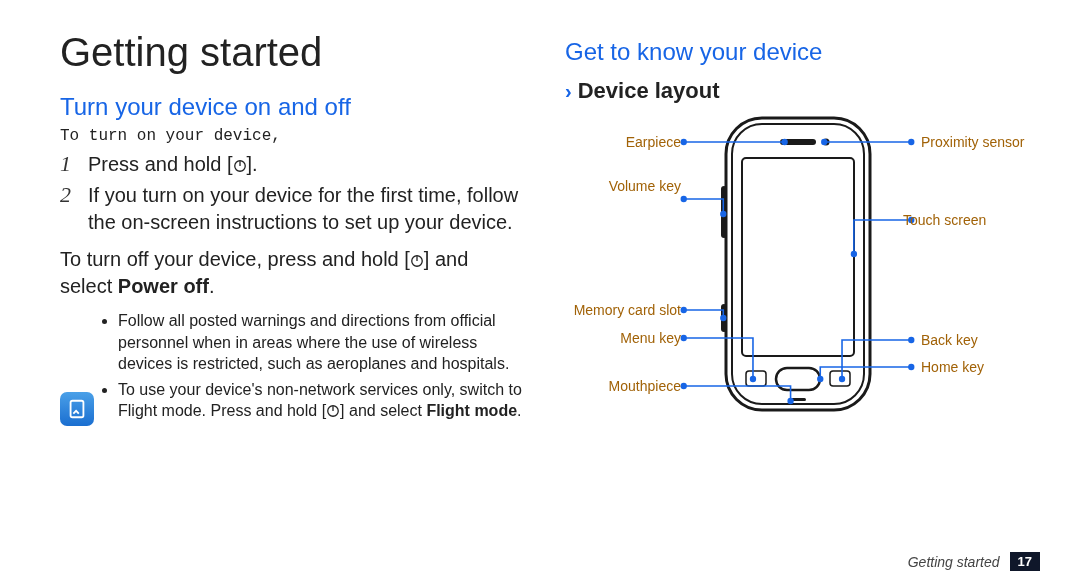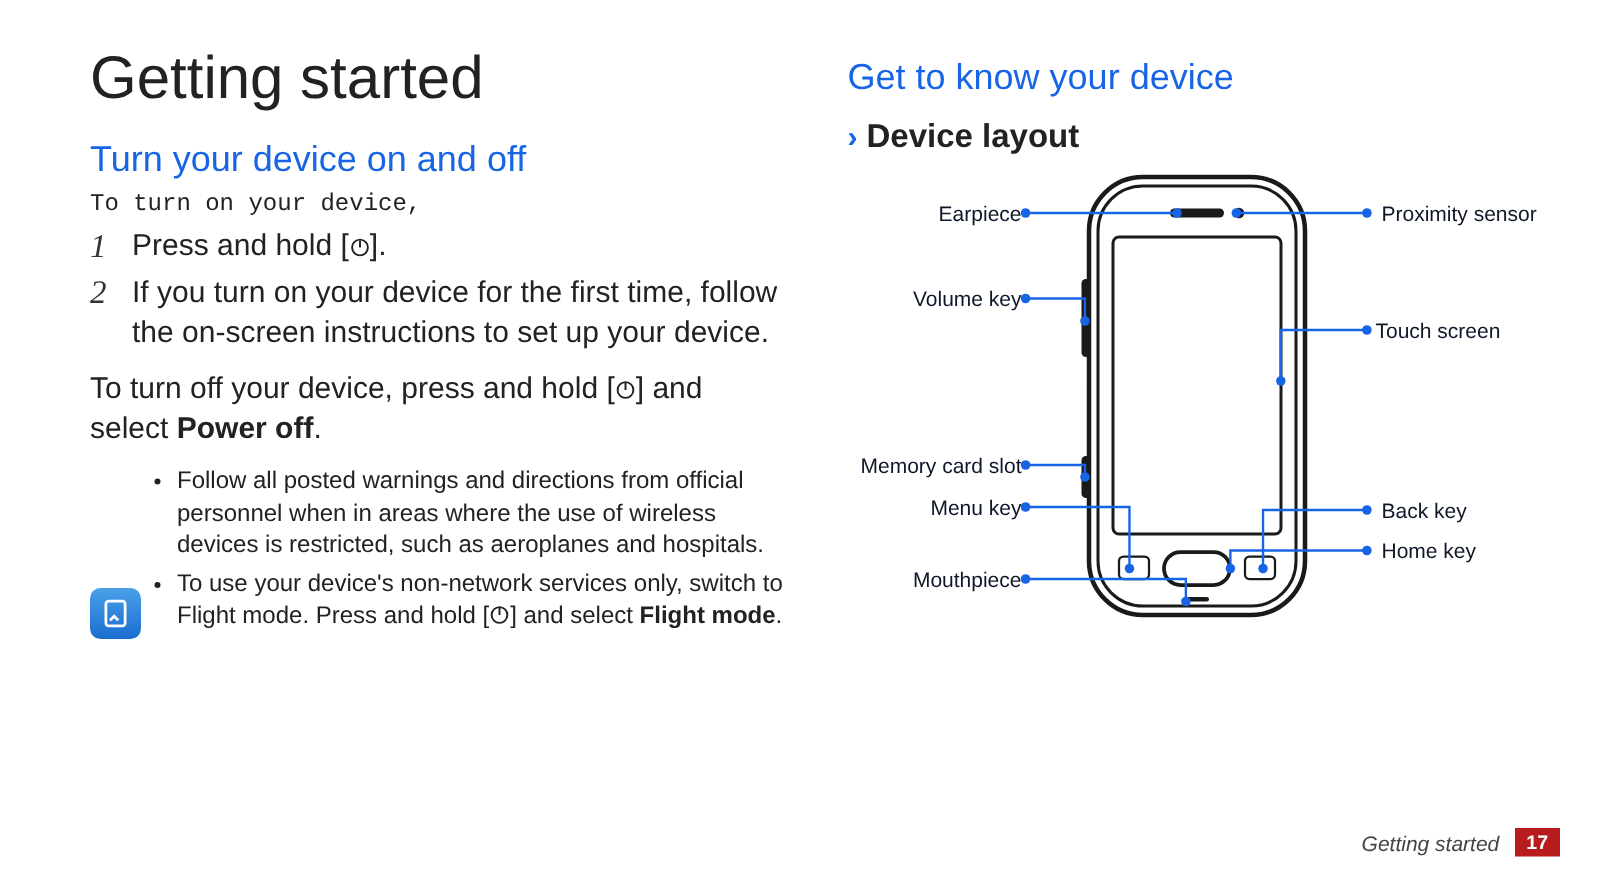--- a/index.html
+++ b/index.html
@@ -115,40 +115,40 @@
   }
   .phone {
     position: absolute;
     left: 50%;
     top: 0;
     transform: translateX(-50%);
   }
   .callout {
     position: absolute;
     font-size: 14px;
-    color: #0f172a;
+    color: #a16207;
     white-space: nowrap;
   }
   .callout.left { text-align: right; }
   svg.wires { position:absolute; left:0; top:0; width:100%; height:100%; overflow:visible; pointer-events:none; }
 
   
   .footer {
     position: absolute;
     right: 40px;
     bottom: 15px;
     display: flex;
     align-items: center;
     gap: 10px;
     font-style: italic;
     font-size: 14px;
     color: #444;
   }
   .pagebox {
-    background: #b91c1c;
+    background: #0f172a;
     color: #fff;
     font-style: normal;
     font-weight: 600;
     padding: 2px 8px;
     font-size: 13px;
   }
 </style>
 </head>
 <body>
 
@@ -258,27 +258,27 @@
           <circle cx="292" cy="140" r="3.2"></circle>
             <circle cx="350" cy="106" r="3.2"></circle>
           <circle cx="280" cy="265" r="3.2"></circle>
             <circle cx="350" cy="226" r="3.2"></circle>
           <circle cx="258" cy="265" r="3.2"></circle>
             <circle cx="350" cy="253" r="3.2"></circle>
         </g>
       </svg>
 
       <span class="callout left" style="right:calc(100% - 116px); top:20px;">Earpiece</span>
-      <span class="callout left" style="right:calc(100% - 116px); top:77px;">Volume key</span>
+      <span class="callout left" style="right:calc(100% - 116px); top:64px;">Volume key</span>
       <span class="callout left" style="right:calc(100% - 116px); top:188px;">Memory card slot</span>
       <span class="callout left" style="right:calc(100% - 116px); top:216px;">Menu key</span>
       <span class="callout left" style="right:calc(100% - 116px); top:264px;">Mouthpiece</span>
 
       <span class="callout" style="left:356px; top:20px;">Proximity sensor</span>
-      <span class="callout" style="left:352px; top:98px;">Touch screen</span>
+      <span class="callout" style="left:338px; top:98px;">Touch screen</span>
       <span class="callout" style="left:356px; top:218px;">Back key</span>
       <span class="callout" style="left:356px; top:245px;">Home key</span>
     </div>
   </div>
 </div>
 
 <div class="footer">
   <span>Getting started</span>
   <span class="pagebox">17</span>
 </div>

